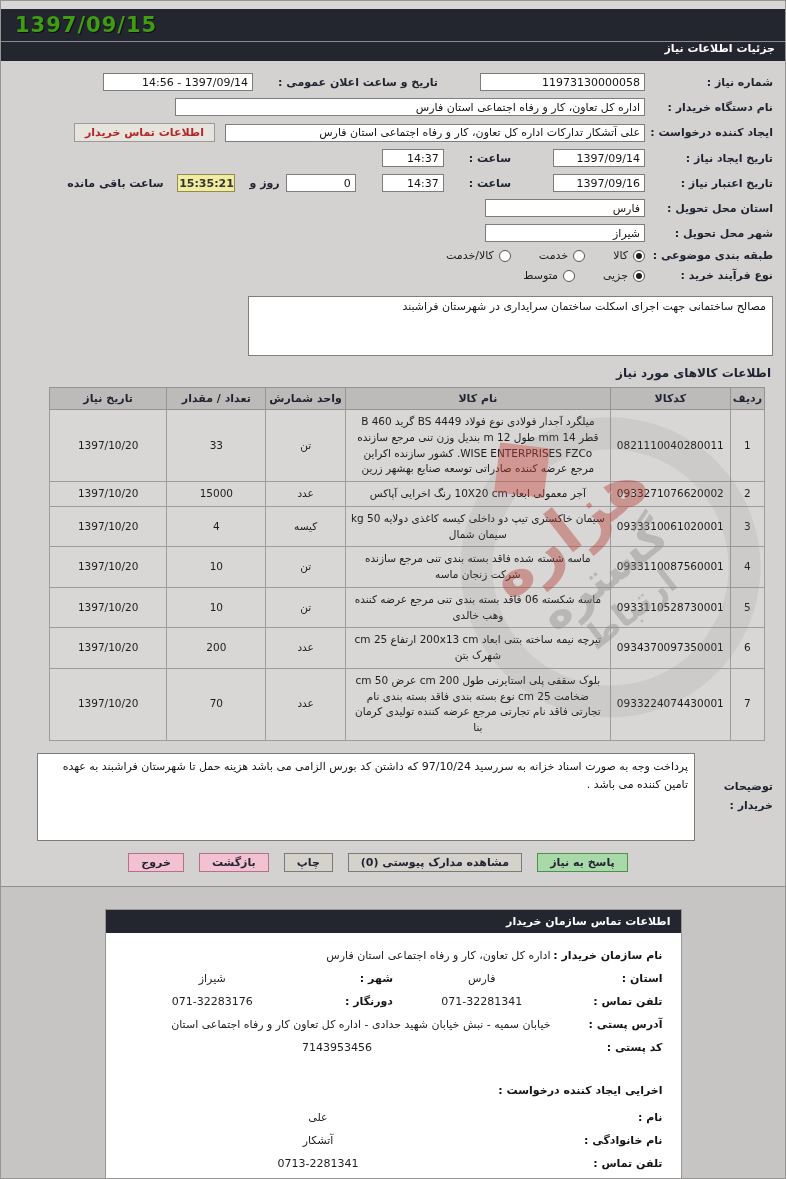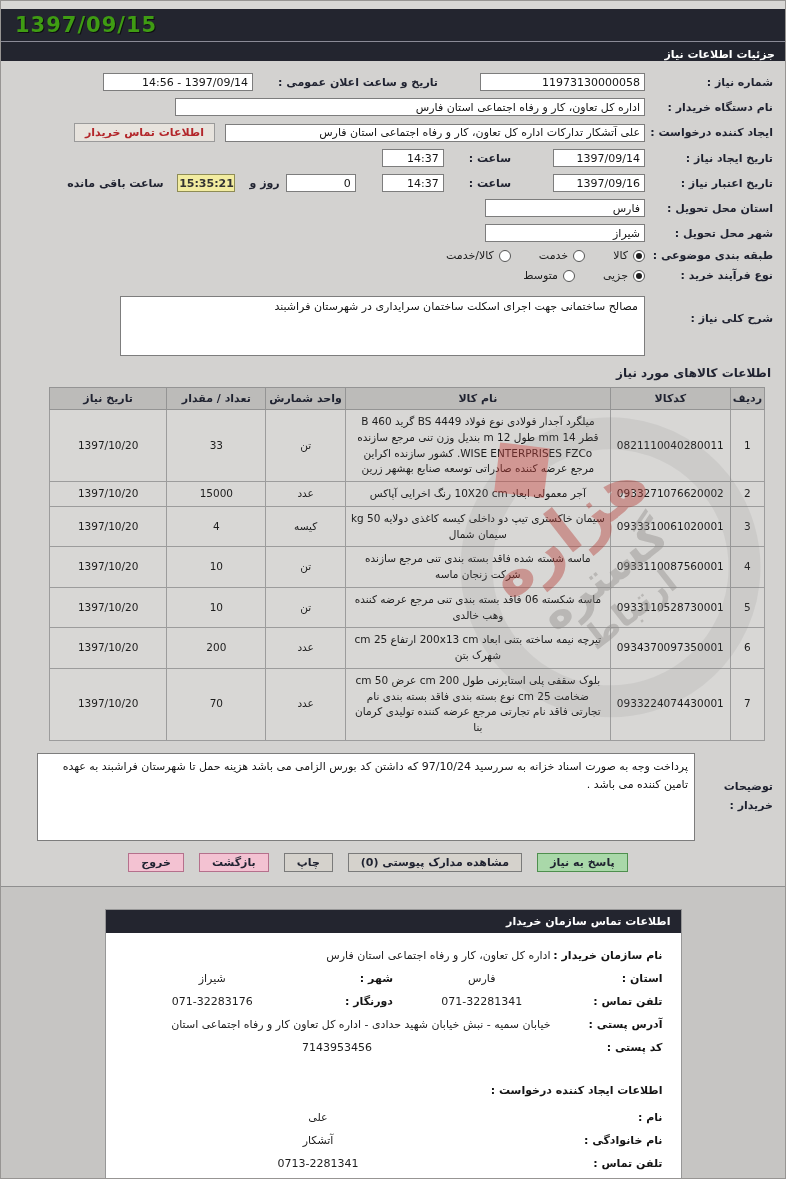--- a/index.html
+++ b/index.html
@@ -3,21 +3,21 @@
 <meta charset="utf-8">
 <style>
   *{margin:0;padding:0;box-sizing:border-box}
   html,body{background:#b9b8b6;font-family:"DejaVu Sans",sans-serif}
   .page{position:relative;width:786px;height:1179px;margin:0 auto;background:#c6c5c3;border:1px solid #979593;overflow:hidden;direction:rtl}
 
   
   .topstrip{height:8px;background:#d8d7d5}
   .bar1{height:32px;background:#23252f;display:flex;align-items:center;justify-content:flex-end;padding-left:14px}
   .date-green{color:#3f9c13;font-size:21px;font-weight:bold;letter-spacing:1px;text-shadow:1px 1px 0 rgba(0,0,0,.6)}
-  .bar2{height:20px;background:#23252f;border-top:1px solid #8b8b97;display:flex;align-items:flex-end;padding-right:10px}
+  .bar2{height:20px;background:#23252f;border-top:1px solid #8b8b97;display:flex;align-items:flex-start;padding-right:10px}
   .bar2 span{color:#fff;font-size:11px;font-weight:bold}
 
   
   .panel{background:#d3d2d0;border-bottom:1px solid #8f8f8f;padding:12px 12px 8px}
   .frow{display:flex;align-items:center;margin-bottom:7px}
   .flabel{width:128px;flex-shrink:0;font-size:11px;font-weight:bold;color:#1f2230}
   .flabel2{font-size:11px;font-weight:bold;color:#1f2230;margin-right:42px;margin-left:25px}
   .ftext{font-size:11px;font-weight:bold;color:#1f2230;margin:0 6px;white-space:nowrap}
   .inp{background:#fff;border:1px solid #7d7d7d;height:18px;font-size:11px;padding:0 4px;font-family:inherit;color:#141414;direction:rtl}
   .w165{width:165px}.w150{width:150px}.w470{width:470px}.w420{width:420px}
@@ -158,21 +158,20 @@
         <span class="rdot sel"></span>
         <span>جزیی</span>
       </span>
       <span class="radio-opt">
         <span class="rdot"></span>
         <span>متوسط</span>
       </span>
     </div>
 
     <div class="desc-row">
-      <span class="desc-label">شرح کلی نیاز :</span>
       <textarea class="desc-box" readonly="" style="">مصالح ساختمانی جهت اجرای اسکلت ساختمان سرایداری در شهرستان فراشبند</textarea>
     </div>
 
     <div class="goods-title">اطلاعات کالاهای مورد نیاز</div>
 
     <table class="goods">
       <colgroup>
         <col style="width:30px">
           <col style="width:120px">
           <col style="width:268px">
@@ -301,21 +300,21 @@
       <div class="crow">
         <span class="clabel">آدرس پستی :</span>
         <span class="cval">خیابان سمیه - نبش خیابان شهید حدادی - اداره کل تعاون کار و رفاه اجتماعی استان</span>
       </div>
 
       <div class="crow">
         <span class="clabel">کد پستی :</span>
         <span class="cval cval-center">7143953456</span>
       </div>
 
-      <div class="ctitle">اطلاعات ایجاد کننده درخواست :</div>
+      <div class="ctitle">اخرایی ایجاد کننده درخواست :</div>
 
       <div class="crow creator">
         <span class="clabel">نام :</span>
         <span class="cval cval-center">علی</span>
       </div>
 
       <div class="crow creator">
         <span class="clabel">نام خانوادگی :</span>
         <span class="cval cval-center">آتشکار</span>
       </div>

